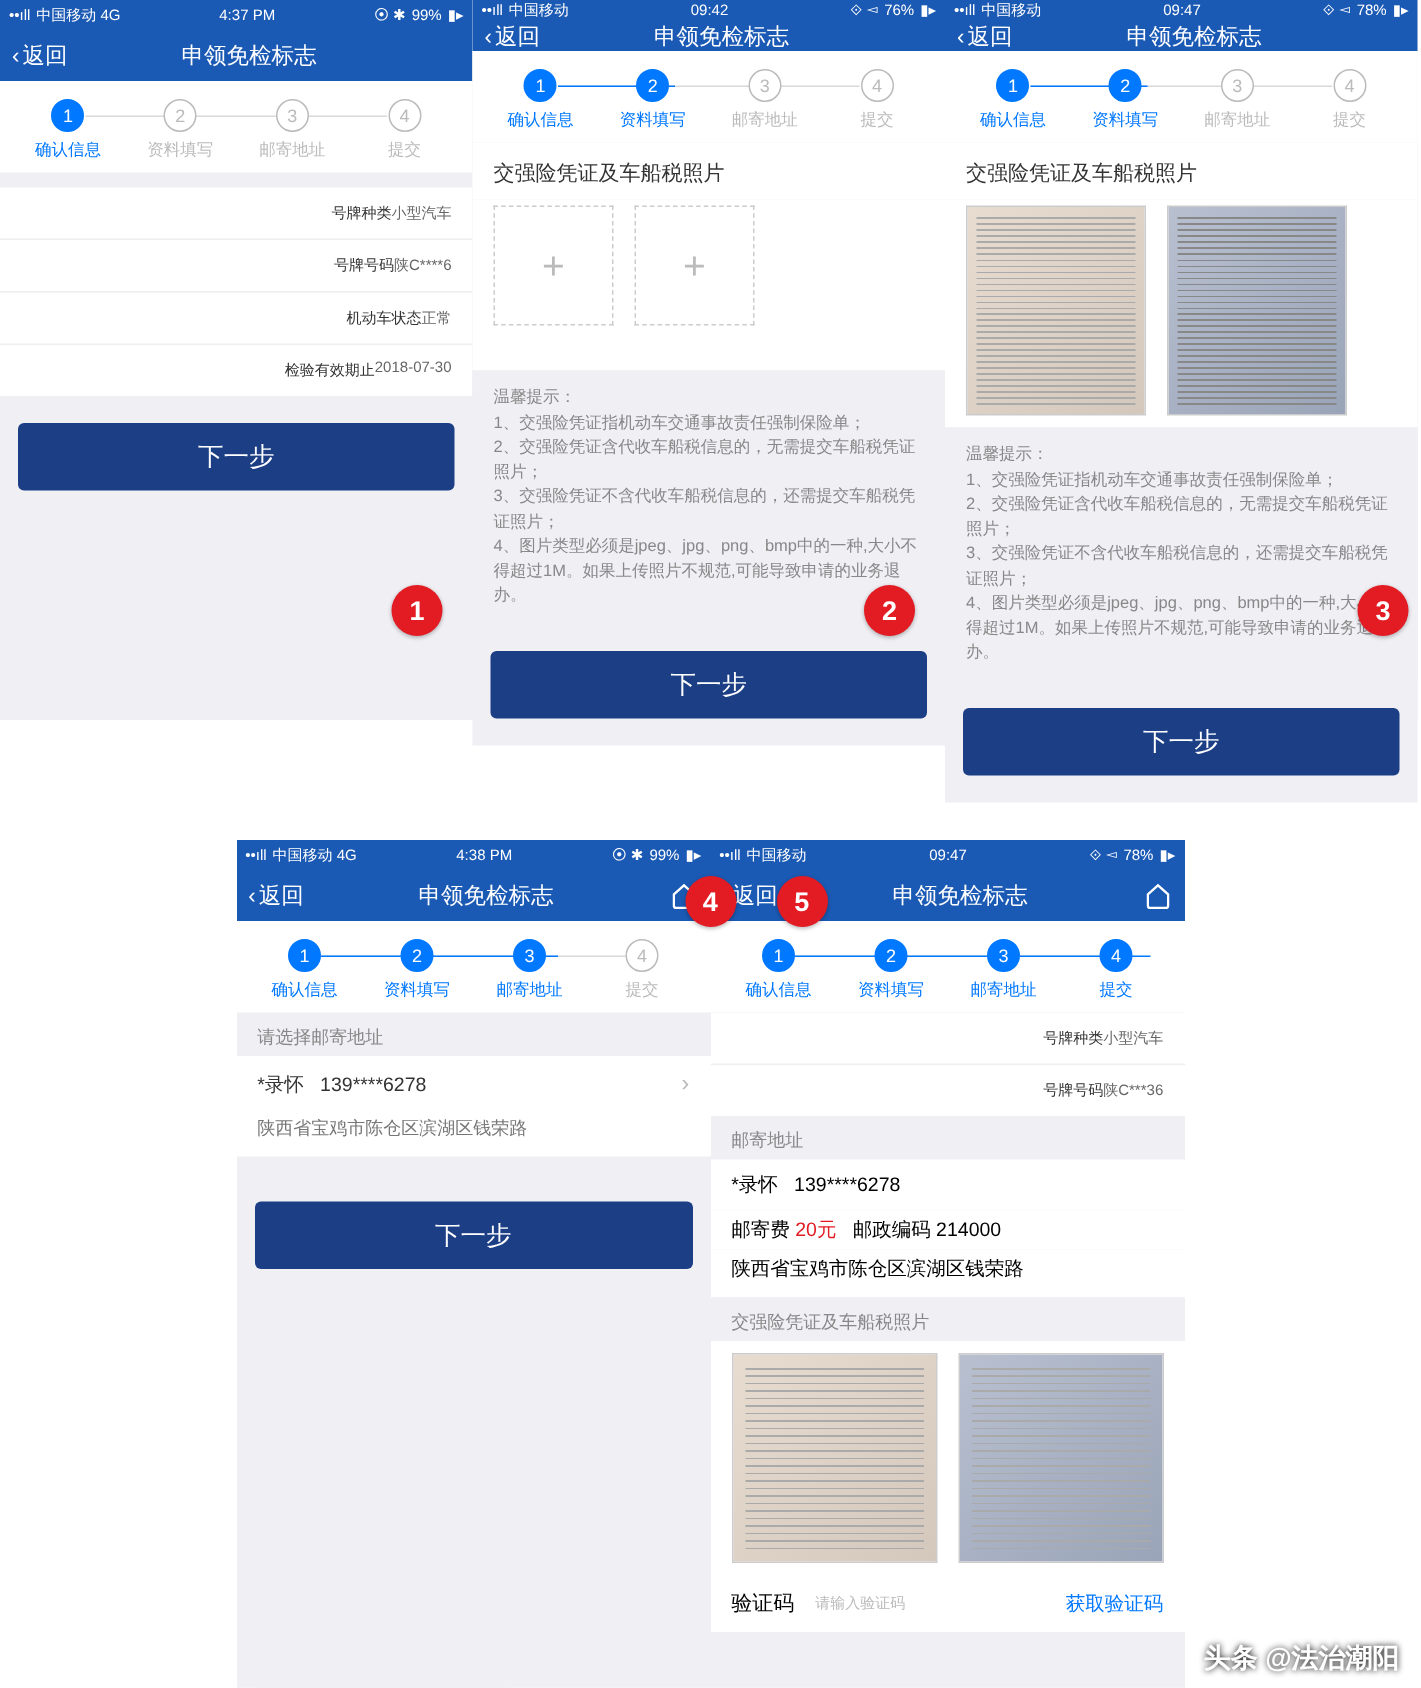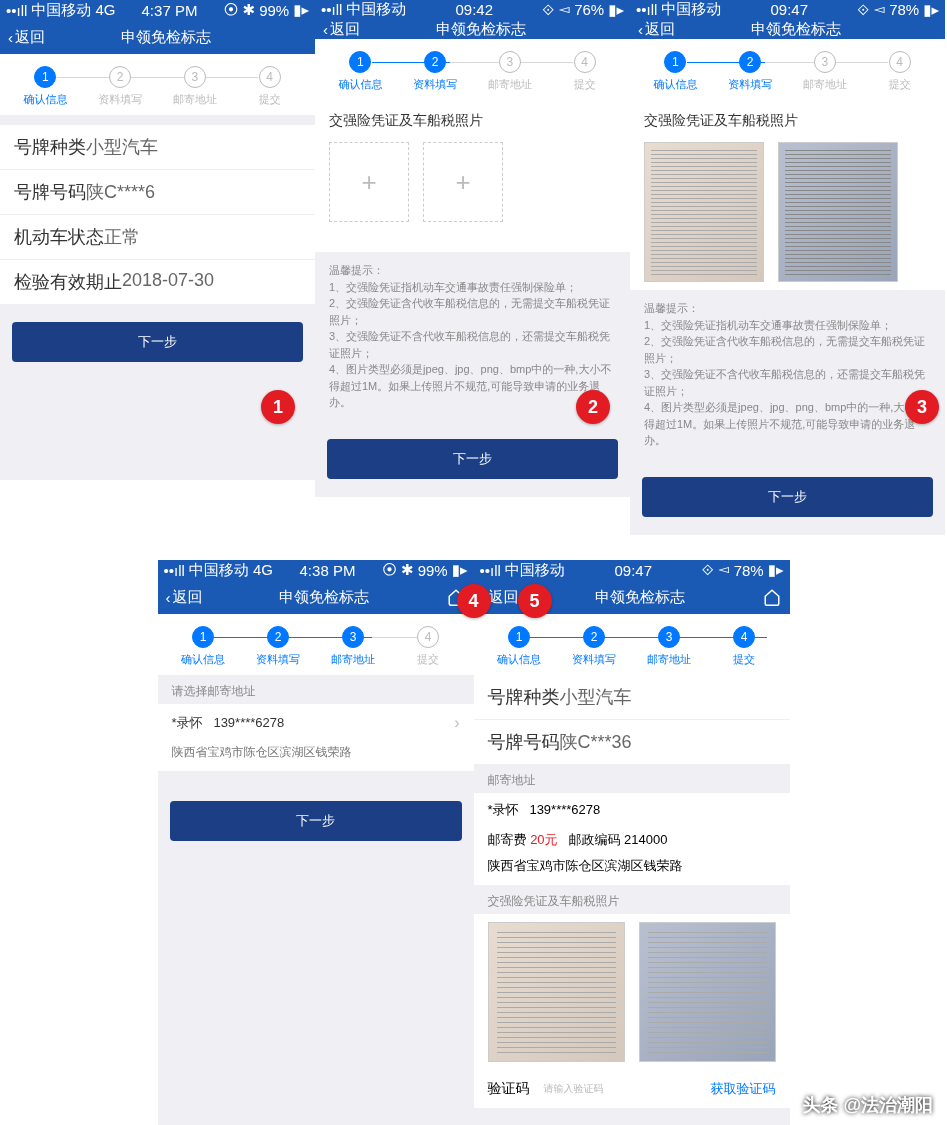--- a/index.html
+++ b/index.html
@@ -1,39 +1,39 @@
 <!DOCTYPE html>
 <html><head>
 <meta charset="utf-8">
 <style>
   * { box-sizing: border-box; margin: 0; padding: 0; }
   body { font-family: -apple-system, "PingFang SC", sans-serif; background: #fff; width: 947px; }
   .row { display: flex; }
   .screen { width: 315px; background: #efeff4; display: flex; flex-direction: column; position: relative; }
   .screen-top { height: 480px; }
-  .statusbar { background: #1b5ab4; color: #fff; height: 20px; display: flex; align-items: center; justify-content: space-between; padding: 0 6px; font-size: 15px; }
+  .statusbar { background: #1b5ab4; color: #fff; height: 20px; display: flex; align-items: center; justify-content: space-between; padding: 0 6px; font-size: 10px; }
   .sb-left, .sb-right { display: flex; align-items: center; gap: 4px; }
   .navbar { background: #1b5ab4; color: #fff; height: 34px; display: flex; align-items: center; justify-content: space-between; padding: 0 8px; font-size: 15px; }
   .nav-back { display: flex; align-items: center; gap: 2px; }
   .nav-title { font-weight: 500; }
   .nav-right { width: 20px; height:20px; display:flex; align-items:center; justify-content:center;}
   .steps { background: #fff; padding: 12px 8px 8px; display: flex; justify-content: space-between; position: relative; }
   .step { display: flex; flex-direction: column; align-items: center; flex: 1; position: relative; z-index:1; }
   .step-circle { width: 22px; height: 22px; border-radius: 50%; border: 1.5px solid #bbb; color: #bbb; display:flex; align-items:center; justify-content:center; font-size:12px; background:#fff;}
   .step.active .step-circle { background:#0078ff; border-color:#0078ff; color:#fff; }
   .step-label { font-size: 11px; margin-top:4px; color:#bbb; }
   .step.active .step-label { color:#0078ff; }
   .step-line { position:absolute; top:23px; left:18%; right:18%; height:1px; background:#d8d8d8; z-index:0;}
   .step-line-active { position:absolute; top:23px; left:18%; height:1px; background:#0078ff; z-index:0;}
   .content { flex:1; background:#efeff4; }
   .list { background:#fff; margin-top:10px; }
-  .li { display:flex; justify-content:flex-start; padding:10px 14px; font-size:18px; border-bottom:1px solid #eee; color:#333;}
+  .li { display:flex; justify-content:flex-end; padding:10px 14px; font-size:10px; border-bottom:1px solid #eee; color:#333;}
   .li:last-child { border-bottom:none; }
   .li .v { color:#666; }
-  .btn { margin:18px 12px; background:#1b3e85; color:#fff; text-align:center; padding:11px 0; font-size:13px; border-radius:4px; }
+  .btn { margin:18px 12px; background:#1b3e85; color:#fff; text-align:center; padding:11px 0; font-size:17px; border-radius:4px; }
   .badge { position:absolute; width:34px; height:34px; border-radius:50%; background:#e31b23; color:#fff; display:flex; align-items:center; justify-content:center; font-size:18px; font-weight:bold; z-index:10; box-shadow:0 1px 3px rgba(0,0,0,.3);}
   .section-title { padding:12px 14px 8px; font-size:14px; color:#333; background:#fff;}
   .upload-row { display:flex; gap:14px; padding:4px 14px 8px; background:#fff;}
   .upload-slot { width:80px; height:80px; border:1px dashed #ccc; display:flex; align-items:center; justify-content:center; color:#bbb; font-size:26px; font-weight:200;}
   .thumb { width:120px; height:140px; border:1px solid #ccc; background:linear-gradient(135deg,#e8dcd0,#d4c8bc); position:relative; overflow:hidden;}
   .thumb::before{content:""; position:absolute; inset:6px; background:repeating-linear-gradient(0deg,#aaa 0 1px,transparent 1px 4px);}
   .thumb2 { width:120px; height:140px; border:1px solid #ccc; background:linear-gradient(135deg,#b8c0d0,#9aa4b8); position:relative; overflow:hidden;}
   .thumb2::before{content:""; position:absolute; inset:6px; background:repeating-linear-gradient(0deg,#888 0 1px,transparent 1px 4px);}
   .hint { font-size:11px; color:#888; padding:10px 14px; line-height:1.5; background:#efeff4;}
   .addr-item { background:#fff; padding:10px 14px; font-size:13px; color:#333; display:flex; justify-content:space-between; align-items:center;}

